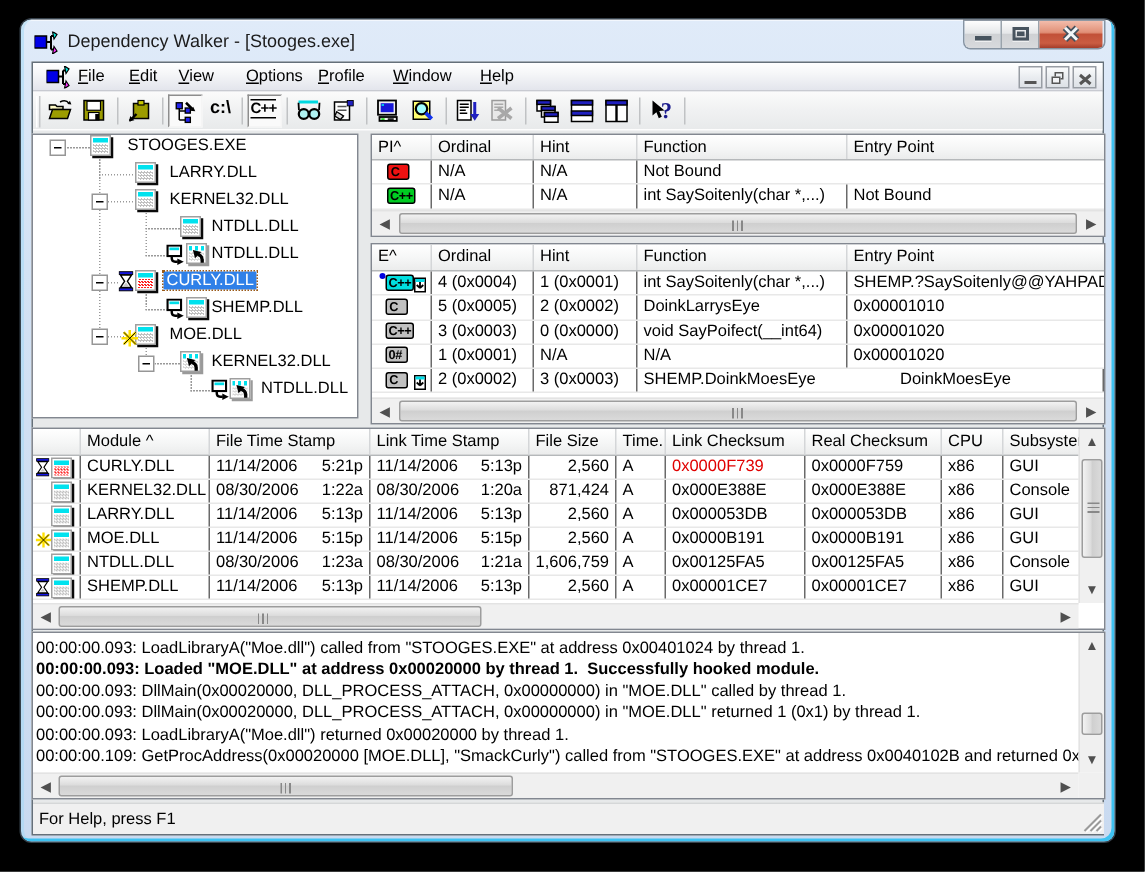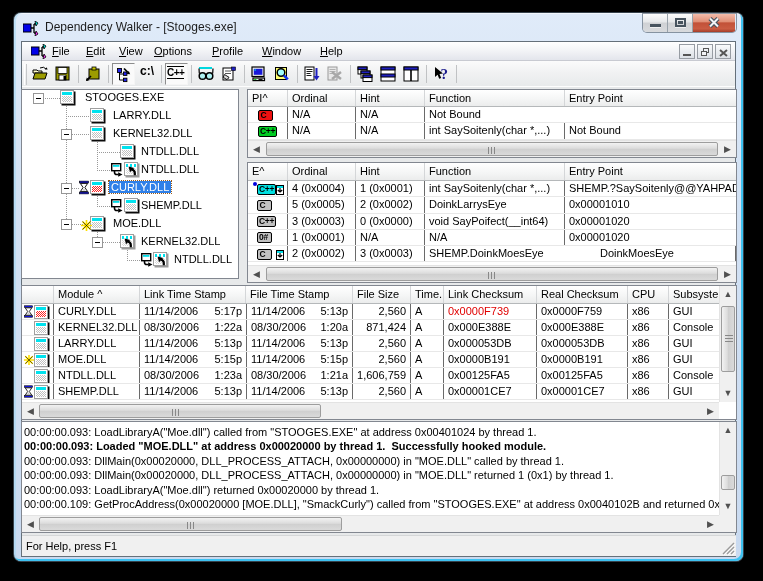--- a/index.html
+++ b/index.html
@@ -145,21 +145,21 @@
   <div id="menubar">
     <svg class="dwico" style="position:absolute;left:9px;top:2px" width="16" height="15" viewBox="0 0 16 15">
       <rect x="0" y="3" width="8" height="8" fill="#0000e8" stroke="#000" stroke-width="1"></rect>
       <path d="M8 7 h3 M11 3 v9 M11 3 h2 M11 12 h2" stroke="#000" stroke-width="1.3" fill="none"></path>
       <path d="M12 0 l3 2 -2 3 z" fill="#00e5d8" stroke="#000" stroke-width="0.8"></path>
       <path d="M12 15 l3 -2 -2 -3 z" fill="#ff30ff" stroke="#000" stroke-width="0.8"></path>
     </svg>
     <div class="menu-item" style="left:30px"><u>F</u>ile</div>
     <div class="menu-item" style="left:64px"><u>E</u>dit</div>
     <div class="menu-item" style="left:97px"><u>V</u>iew</div>
-    <div class="menu-item" style="left:132px"><u>O</u>ptions</div>
+    <div class="menu-item" style="left:142px"><u>O</u>ptions</div>
     <div class="menu-item" style="left:190px"><u>P</u>rofile</div>
     <div class="menu-item" style="left:240px"><u>W</u>indow</div>
     <div class="menu-item" style="left:298px"><u>H</u>elp</div>
     <div class="mdib" style="left:657px">
         <div style="position:absolute;left:3px;top:9px;width:8px;height:2px;background:#555"></div>
       </div>
     <div class="mdib" style="left:675px">
       <div style="position:absolute;left:5px;top:3px;width:6px;height:5px;border:1px solid #555"></div>
       <div style="position:absolute;left:3px;top:6px;width:6px;height:5px;border:1px solid #555;background:#f2f3f5"></div>
     </div>
@@ -524,22 +524,22 @@
         <div class="ra">▶</div>
       <div class="thumb" style="left:18px;right:18px">
           <div class="gg"></div>
         </div>
       </div>
   </div>
   <div class="pane" id="mods">
     <div class="hdr" style="height:18px">
       <div class="hc" style="width:32px">&nbsp;</div>
       <div class="hc" style="width:86px">Module ^</div>
+      <div class="hc" style="width:107px">File Time Stamp</div>
       <div class="hc" style="width:106px">Link Time Stamp</div>
-      <div class="hc" style="width:107px">File Time Stamp</div>
       <div class="hc" style="width:58px">File Size</div>
       <div class="hc" style="width:33px">Time.</div>
       <div class="hc" style="width:93px">Link Checksum</div>
       <div class="hc" style="width:91px">Real Checksum</div>
       <div class="hc" style="width:41px">CPU</div>
       <div class="hc" style="width:80px">Subsystem</div>
     </div>
     <div class="row mr">
       <div class="c ic" style="width:32px">
           <svg class="hgs" width="9" height="13" viewBox="0 0 11 15">
@@ -549,21 +549,21 @@
             <path d="M3.5 11 h4 l-2 -2.5 z" fill="#c8c8c8"></path>
           </svg>
           <div class="micon red sm">
             <div class="stripe"></div>
             <div class="body"></div>
           </div>
         </div>
       <div class="c" style="width:86px">CURLY.DLL</div>
       <div class="c dt" style="width:107px">
           <span>11/14/2006</span>
-          <span>5:17p</span>
+          <span>5:21p</span>
         </div>
       <div class="c dt" style="width:106px">
           <span>11/14/2006</span>
           <span>5:13p</span>
         </div>
       <div class="c rt" style="width:58px">2,560</div>
       <div class="c" style="width:33px">A</div>
       <div class="c" style="width:93px;color:#e00000">0x0000F739</div>
       <div class="c" style="width:91px">0x0000F759</div>
       <div class="c" style="width:41px">x86</div>

